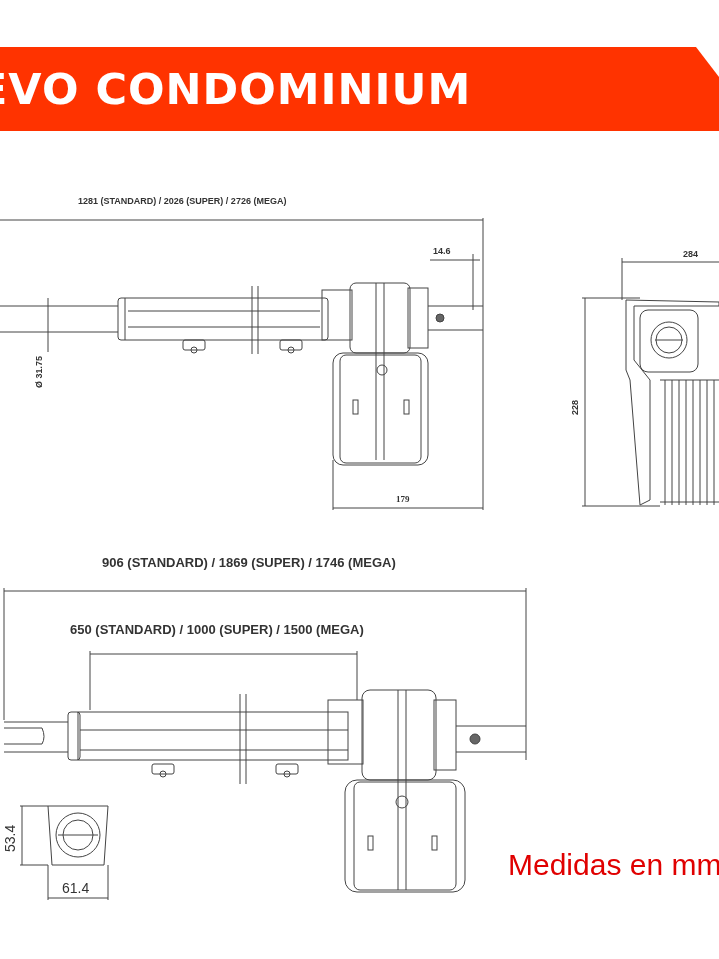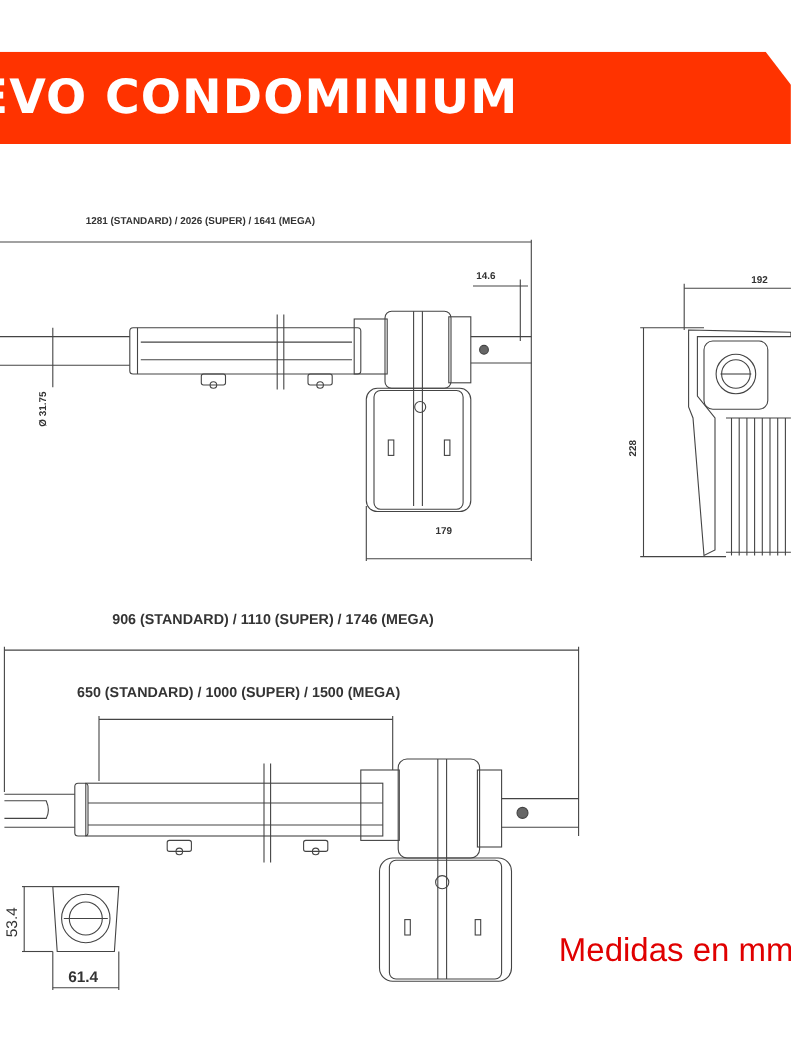--- a/index.html
+++ b/index.html
@@ -144,27 +144,27 @@
     <path d="M48,806 L108,806 L104,865 L52,865 Z"></path>
     <circle cx="78" cy="835" r="22"></circle>
     <circle cx="78" cy="835" r="15"></circle>
     <line x1="58" y1="835" x2="98" y2="835"></line>
     <line x1="48" y1="865" x2="48" y2="900"></line>
     <line x1="108" y1="865" x2="108" y2="900"></line>
     <line x1="48" y1="898" x2="108" y2="898"></line>
   </g>
 </svg>
 
-<div class="dim small" style="left:78px; top:196px;">1281 (STANDARD)  /  2026 (SUPER)  /  1641 (MEGA)</div>
+<div class="dim small" style="left:78px; top:196px;">1281 (STANDARD)  /  2026 (SUPER)  /  2726 (MEGA)</div>
 <div class="dim small" style="left:433px; top:246px;">14.6</div>
 <div class="dim small vert" style="left:34px; top:388px;">Ø 31.75</div>
-<div class="dim small" style="left:396px; top:477px;">179</div>
+<div class="dim small" style="left:396px; top:494px;font-family:Liberation Serif, serif;">179</div>
 
-<div class="dim small" style="left:683px; top:249px;">192</div>
+<div class="dim small" style="left:683px; top:249px;">284</div>
 <div class="dim small vert" style="left:570px; top:415px;">228</div>
 
-<div class="dim mid" style="left:102px; top:555px;">906 (STANDARD)  /  1110 (SUPER)  /  1746 (MEGA)</div>
+<div class="dim mid" style="left:102px; top:555px;">906 (STANDARD)  /  1869 (SUPER)  /  1746 (MEGA)</div>
 <div class="dim mid" style="left:58px; top:622px;margin-left:12px;">650 (STANDARD)  /  1000 (SUPER)  /  1500 (MEGA)</div>
 
 <div class="dim mid vert" style="left:2px; top:852px; font-weight:normal; font-size:14px;">53.4</div>
-<div class="dim mid" style="left:62px; top:880px; font-weight:bold; font-size:14px;">61.4</div>
+<div class="dim mid" style="left:62px; top:880px; font-weight:normal; font-size:14px;">61.4</div>
 
 <div class="note">Medidas en mm</div>
 
 </body></html>

